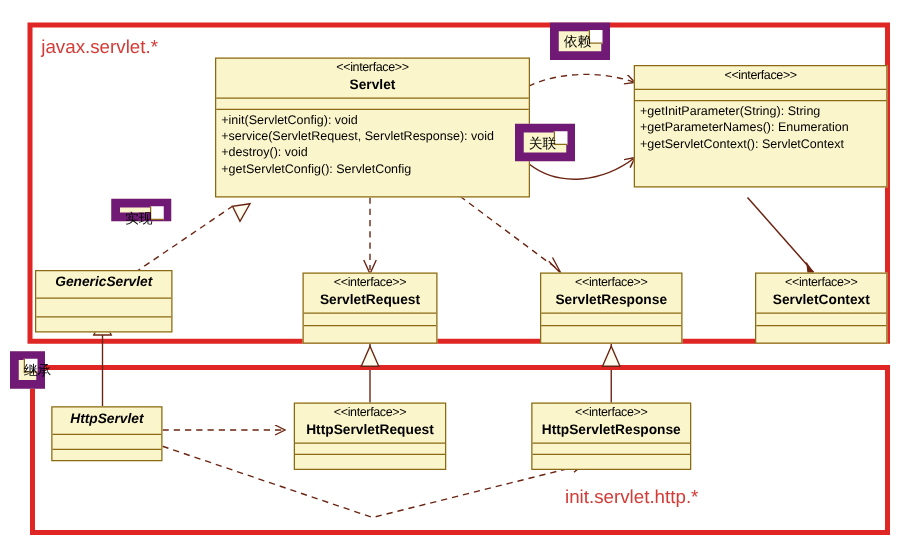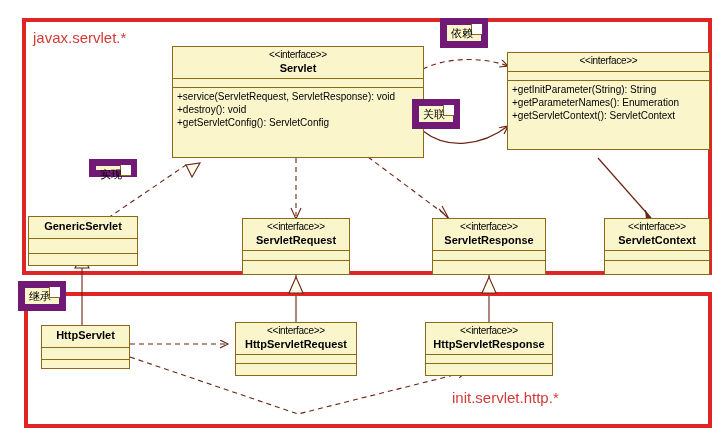--- a/index.html
+++ b/index.html
@@ -62,20 +62,21 @@
     letter-spacing: -0.3px;
     white-space: nowrap;
   }
   .umlbox .cname {
     display: block;
     font-weight: bold;
     font-size: 11px;
     white-space: nowrap;
   }
   .umlbox .cname.abstract {
+    font-style: italic;
     text-align: center;
   }
   .umlbox .attrs {
     border-bottom: 1px solid #8a6a14;
     min-height: 9px;
   }
   .umlbox .ops {
     min-height: 9px;
     padding: 0;
   }
@@ -181,20 +182,21 @@
 
   <div class="pkg-label" style="left:452px; top:389px; font-size:15px;">init.servlet.http.*</div>
 
   <div class="umlbox" style="left:172px; top:46px; width:252px; height:112px;">
     <div class="hdr">
       <span class="stereo">&lt;&lt;interface&gt;&gt;</span>
       <span class="cname">Servlet</span>
     </div>
     <div class="attrs"></div>
     <div class="ops filled">
+      <div class="op">+init(ServletConfig): void</div>
       <div class="op">+service(ServletRequest, ServletResponse): void</div>
       <div class="op">+destroy(): void</div>
       <div class="op">+getServletConfig(): ServletConfig</div>
     </div>
   </div>
 
   <div class="umlbox" style="left:507px; top:52px; width:203px; height:98px;">
     <div class="hdr">
       <span class="stereo">&lt;&lt;interface&gt;&gt;</span>
     </div>
@@ -275,18 +277,18 @@
   <div class="note" style="left:412px; top:99px; width:48px; height:30px;">
     <span class="dogear"></span>
     <span class="ntext">关联</span>
   </div>
 
   <div class="note" style="left:89px; top:159px; width:48px; height:18px;">
     <span class="dogear"></span>
     <span class="ntext">实现</span>
   </div>
 
-  <div class="note" style="left:18px; top:281px; width:48px; height:30px;text-decoration:underline;">
+  <div class="note" style="left:8px; top:281px; width:28px; height:30px;text-decoration:underline;">
     <span class="dogear"></span>
     <span class="ntext">继承</span>
   </div>
 
 </div>
 
 </body></html>

